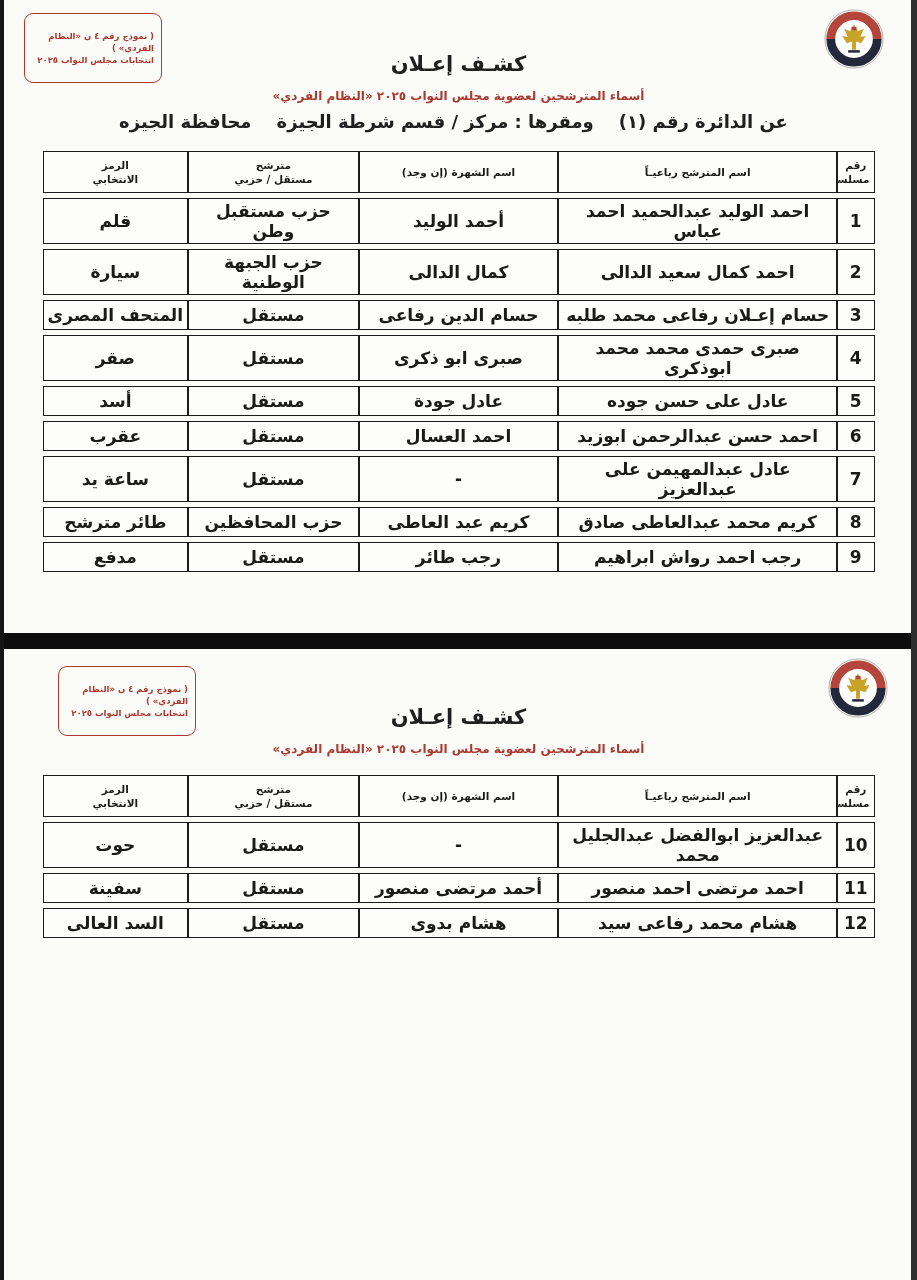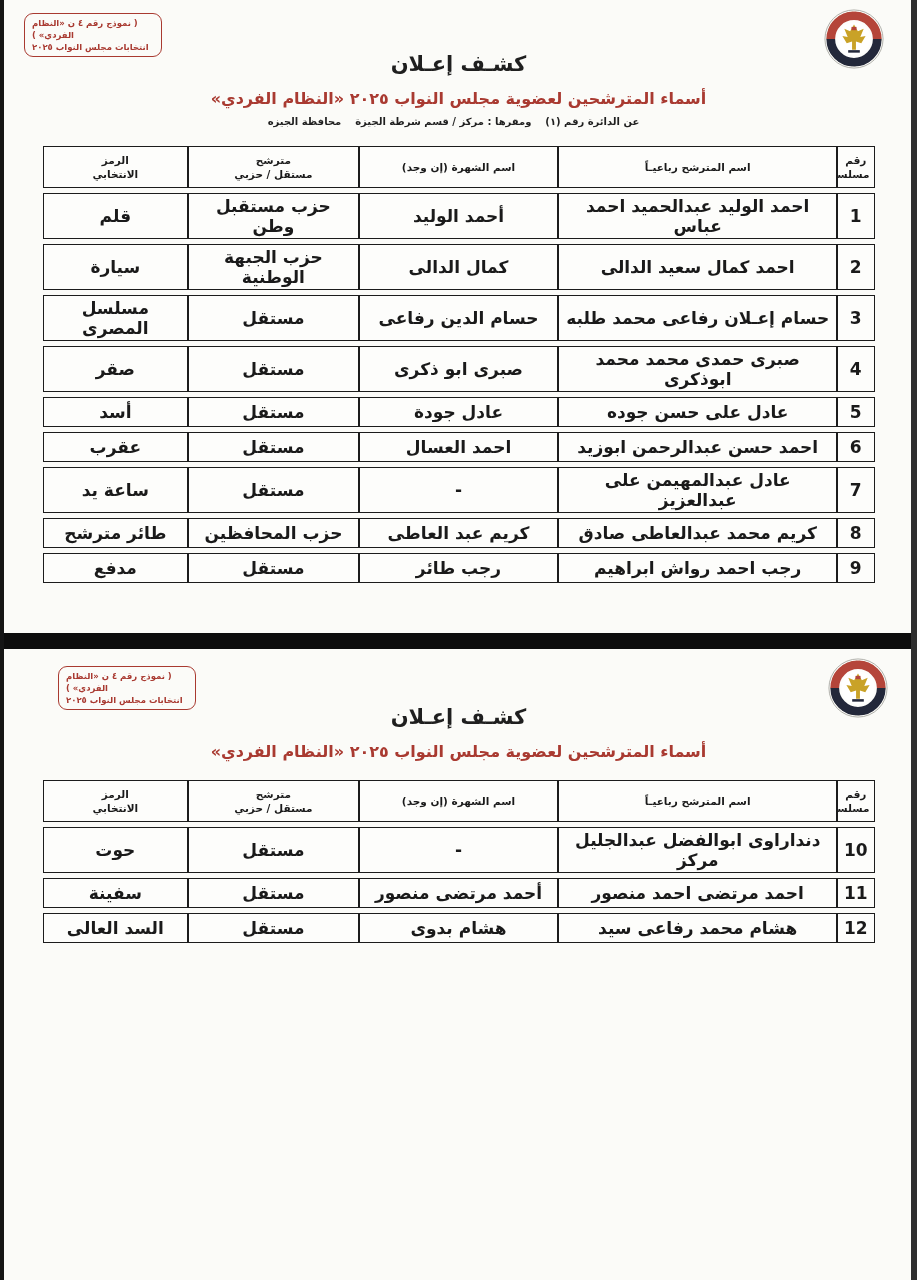--- a/index.html
+++ b/index.html
@@ -27,50 +27,50 @@
 
   .form-badge{
     position:absolute;
     direction:rtl;
     border:1.5px solid #a93a31;
     border-radius:9px;
     color:#a93a31;
     font-size:8.5px;
     font-weight:bold;
     line-height:12px;
-    text-align:left;
-    padding:3px 7px;
+    text-align:right;
+    padding:16px 7px;
     background:#fbfbf8;
   }
   .page-1 .form-badge{left:24px;top:13px;width:122px;}
   .page-2 .form-badge{left:58px;top:17px;width:122px;}
 
   .logo{position:absolute;width:66px;height:62px;}
   .page-1 .logo{right:30px;top:8px;}
   .page-2 .logo{right:26px;top:8px;}
 
   .page-title{
     margin:8px;
     text-align:center;
     font-size:21px;
     font-weight:bold;
     color:#1f1f1f;
     letter-spacing:1px;
   }
   .page-subtitle{
     margin:13px 0 0 0;
     text-align:center;
-    font-size:16px;
+    font-size:12px;
     font-weight:bold;
     color:#a93a31;
   }
   .district-line{
     margin:8px 10px 0 0;
     text-align:center;
-    font-size:10px;
+    font-size:18px;
     font-weight:bold;
     color:#1f1f1f;
     white-space:pre;
   }
 
   table.candidates{
     width:832px;
     margin:14px auto 0 auto;
     border-collapse:separate;
     border-spacing:0 5px;
@@ -173,21 +173,21 @@
             <td>كمال الدالى</td>
             <td>حزب الجبهة الوطنية</td>
             <td>سيارة</td>
           </tr>
 
           <tr>
             <td class="cell-serial">3</td>
             <td>حسام إعـلان رفاعى محمد طلبه</td>
             <td>حسام الدين رفاعى</td>
             <td>مستقل</td>
-            <td>مسلسل المصرى</td>
+            <td>المتحف المصرى</td>
           </tr>
 
           <tr>
             <td class="cell-serial">4</td>
             <td>صبرى حمدى محمد محمد ابوذكرى</td>
             <td>صبرى ابو ذكرى</td>
             <td>مستقل</td>
             <td>صقر</td>
           </tr>
 
@@ -281,21 +281,21 @@
           <th>
             <div>الرمز</div>
             <div>الانتخابي</div>
           </th>
         </tr>
       </thead>
       <tbody>
 
           <tr>
             <td class="cell-serial">10</td>
-            <td>دنداراوى ابوالفضل عبدالجليل مركز</td>
+            <td>عبدالعزيز ابوالفضل عبدالجليل محمد</td>
             <td>-</td>
             <td>مستقل</td>
             <td>حوت</td>
           </tr>
 
           <tr>
             <td class="cell-serial">11</td>
             <td>احمد مرتضى احمد منصور</td>
             <td>أحمد مرتضى منصور</td>
             <td>مستقل</td>

